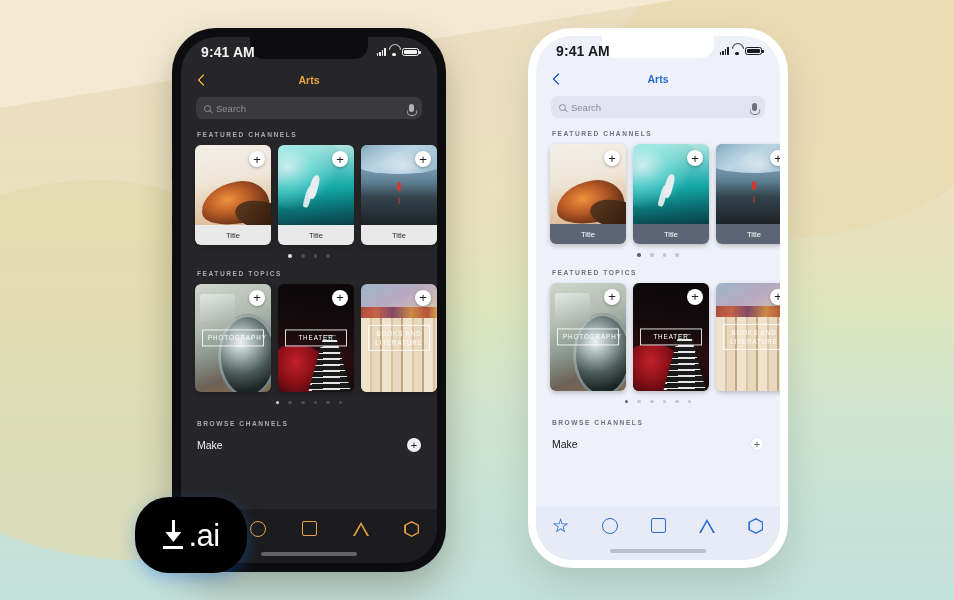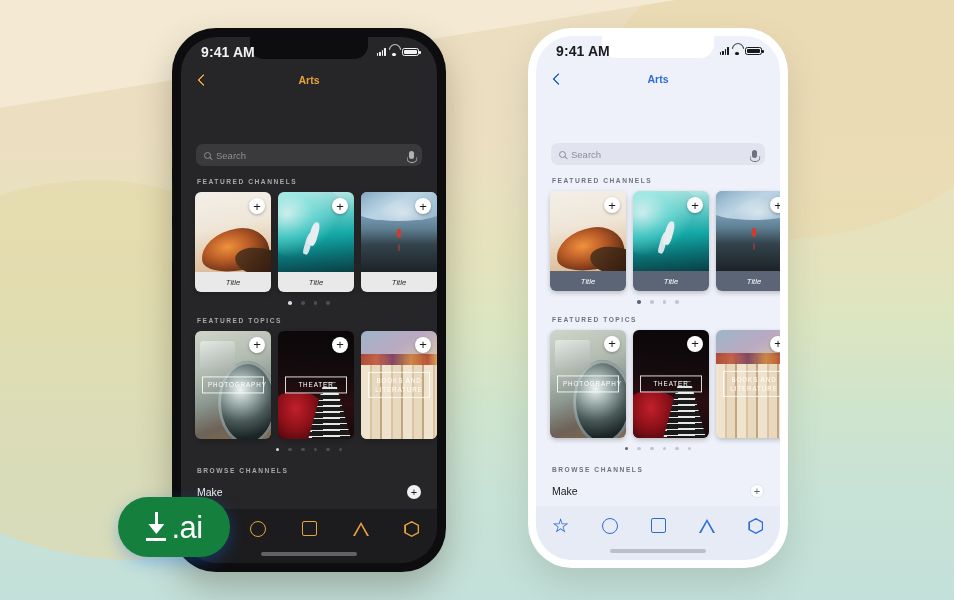--- a/index.html
+++ b/index.html
@@ -130,21 +130,21 @@
   .back-chev {
     position: absolute; left: 18px; top: 50%; transform: translateY(-50%) rotate(45deg);
     width: 9px; height: 9px;
     border-left: 2.4px solid currentColor; border-bottom: 2.4px solid currentColor;
     border-radius: 1.5px;
   }
   .dark .back-chev { color: #e8a33d; }
   .light .back-chev { color: #1f63d8; }
 
   
-  .searchwrap { padding: 2px 15px 0; margin-top: 47px; }
+  .searchwrap { padding: 2px 15px 0; }
   .searchbar {
     height: 22px; border-radius: 7px; display: flex; align-items: center;
     padding: 0 8px; gap: 5px;
   }
   .dark .searchbar { background: #3a3a3c; }
   .light .searchbar { background: #e1e4ef; }
   .s-mag {
     width: 7px; height: 7px; border: 1.3px solid currentColor; border-radius: 50%;
     position: relative; flex: none;
   }
@@ -185,21 +185,20 @@
   .card .thumb { width: 100%; position: relative; }
   .card .plus {
     position: absolute; top: 6px; right: 6px; width: 16px; height: 16px;
     border-radius: 50%; background: #fff; display: flex; align-items: center;
     justify-content: center; font-size: 13px; line-height: 1; color: #1c1c1e;
     font-weight: 300; box-shadow: 0 1px 3px rgba(0,0,0,0.3); z-index: 3;
   }
   .card .caption {
     height: 20px; display: flex; align-items: center; justify-content: center;
     font-size: 7.6px;
-    font-style: italic;
   }
   .dark .chan-card .caption { background: #e9e9ea; color: #2b2b2e; }
   .light .chan-card .caption { background: #5b6575; color: #ffffff; }
 
   .chan-card { width: 76px; }
   .chan-card .thumb { height: 80px; }
   .topic-card { width: 76px; height: 108px; border-radius: 6px; }
   .topic-card .thumb { height: 108px; }
 
   .topic-label {
@@ -367,23 +366,23 @@
   
   .home-ind {
     position: absolute; bottom: 7px; left: 50%; transform: translateX(-50%);
     width: 96px; height: 3.6px; border-radius: 3px;
   }
   .dark .home-ind { background: #636367; }
   .light .home-ind { background: #b9bfcd; }
 
   
   #ai-badge {
-    position: absolute; left: 118px; top: 497px;
-    width: 112px; height: 60px; border-radius: 34px;
-    background: #15803d;
+    position: absolute; left: 135px; top: 497px;
+    width: 112px; height: 76px; border-radius: 34px;
+    background: #000000;
     display: flex; align-items: center; justify-content: center; gap: 4px;
     box-shadow: 0 5px 16px rgba(20,110,230,.35);
     z-index: 30;
   }
   #ai-badge .dl {
     width: 22px; height: 30px; position: relative; flex: none;
   }
   #ai-badge .dl .shaft {
     position: absolute; left: 9.5px; top: 0; width: 3px; height: 17px; background:#fff;
   }

